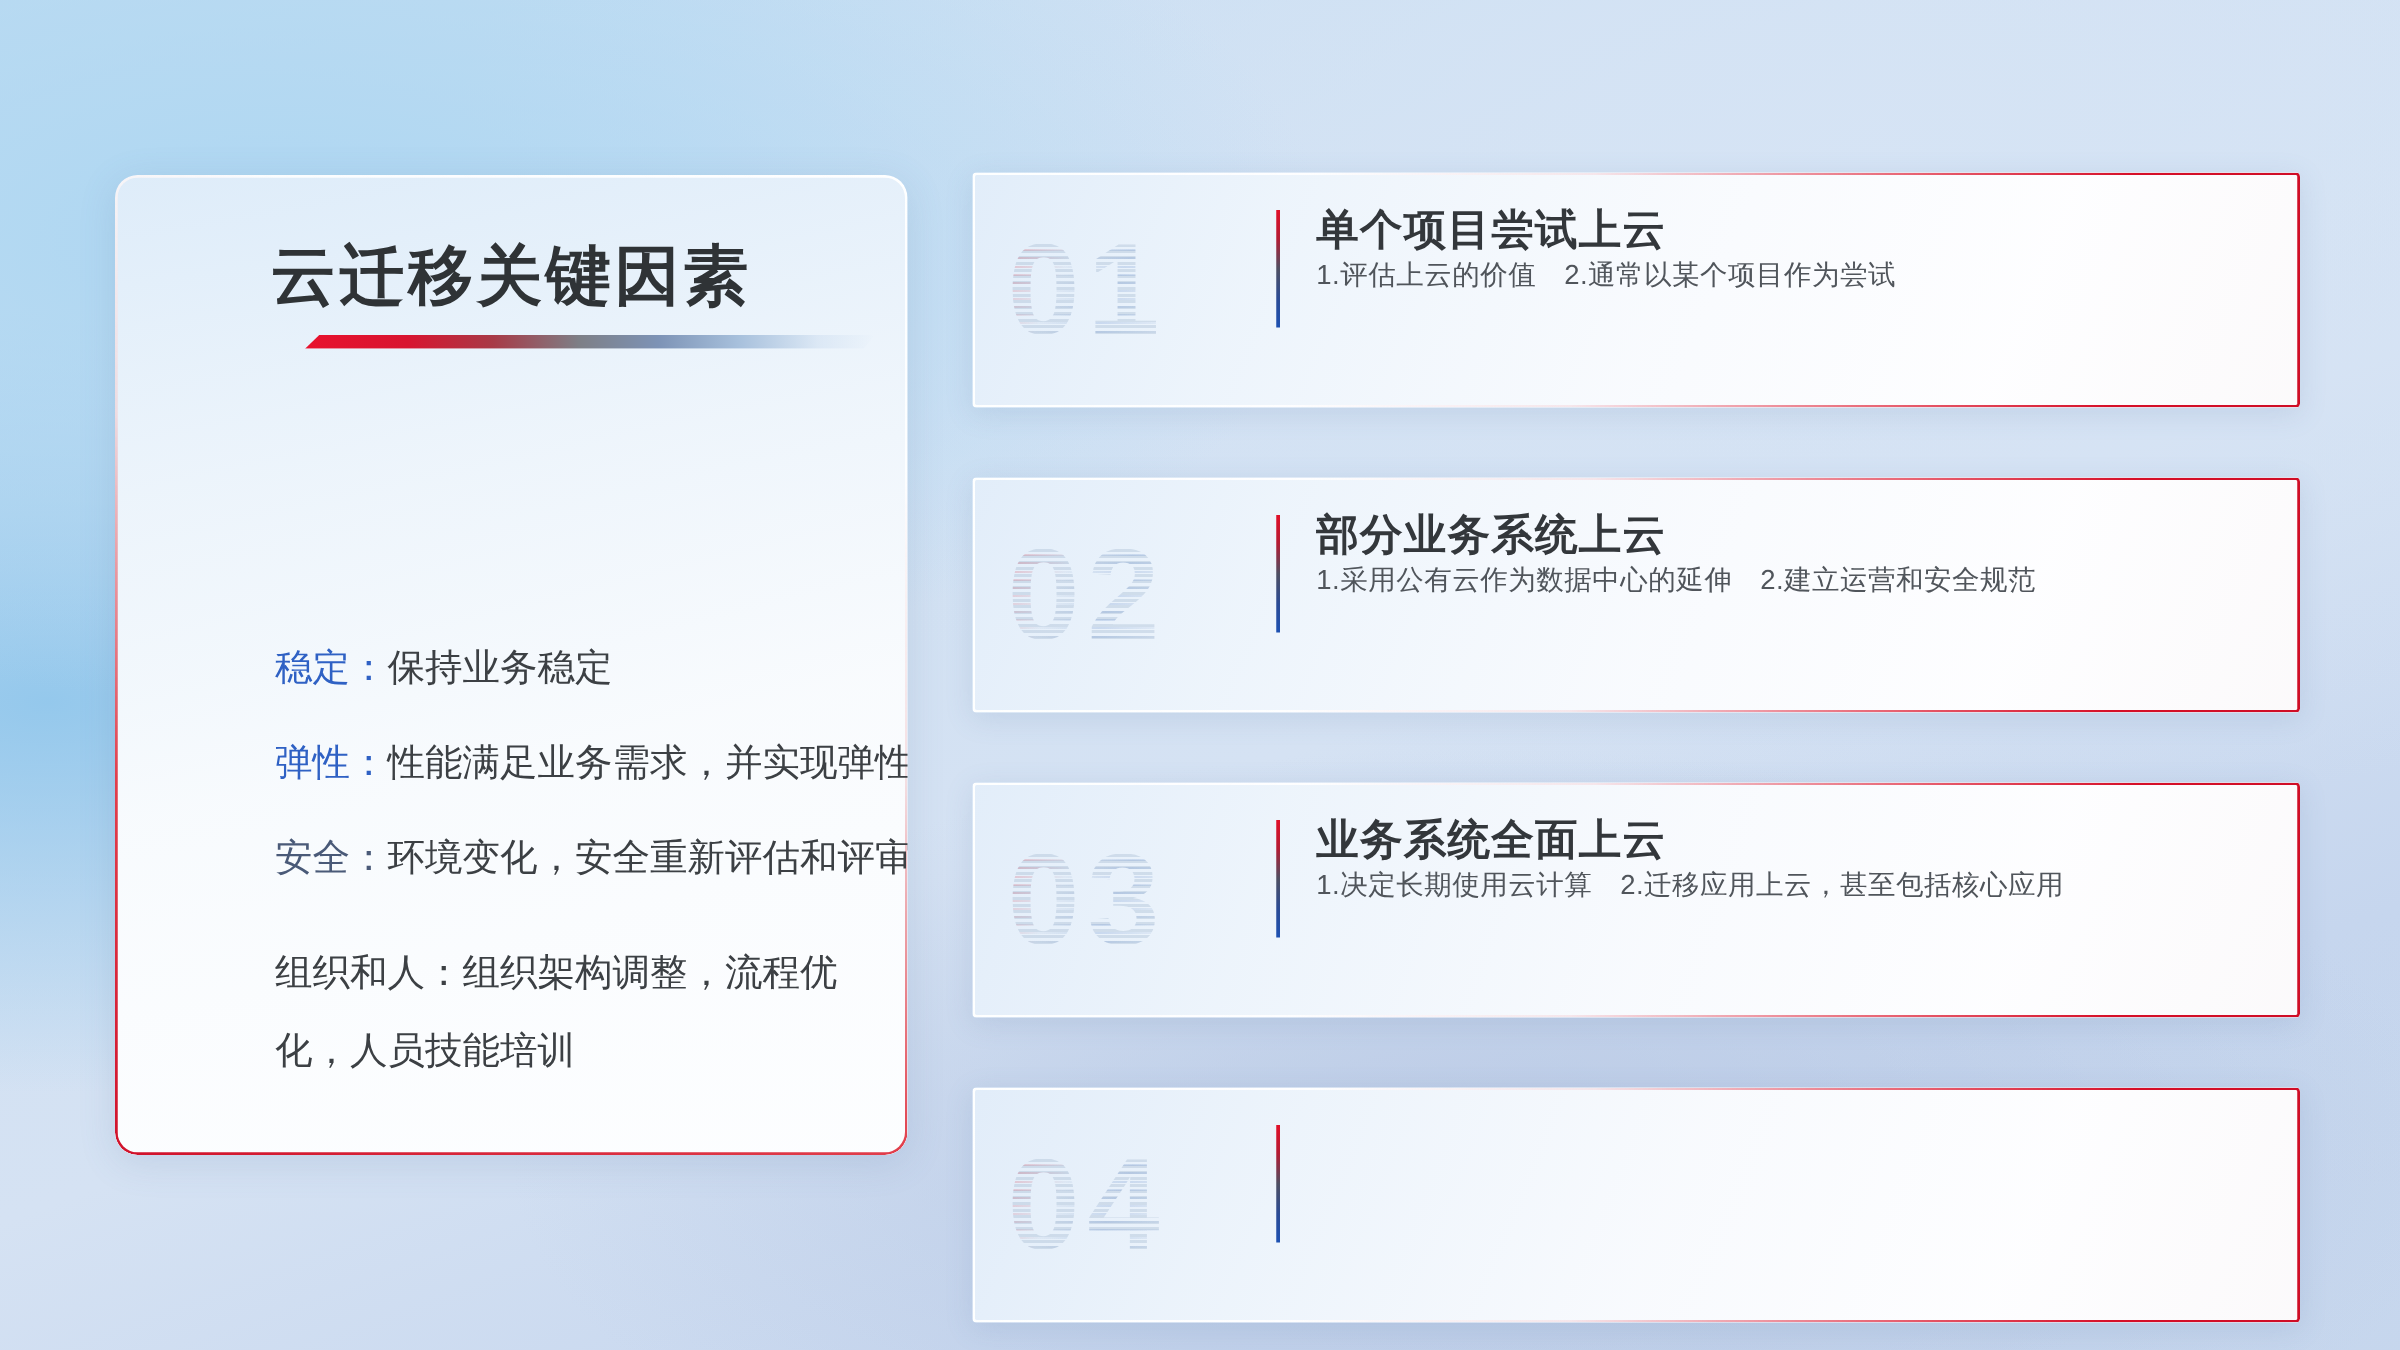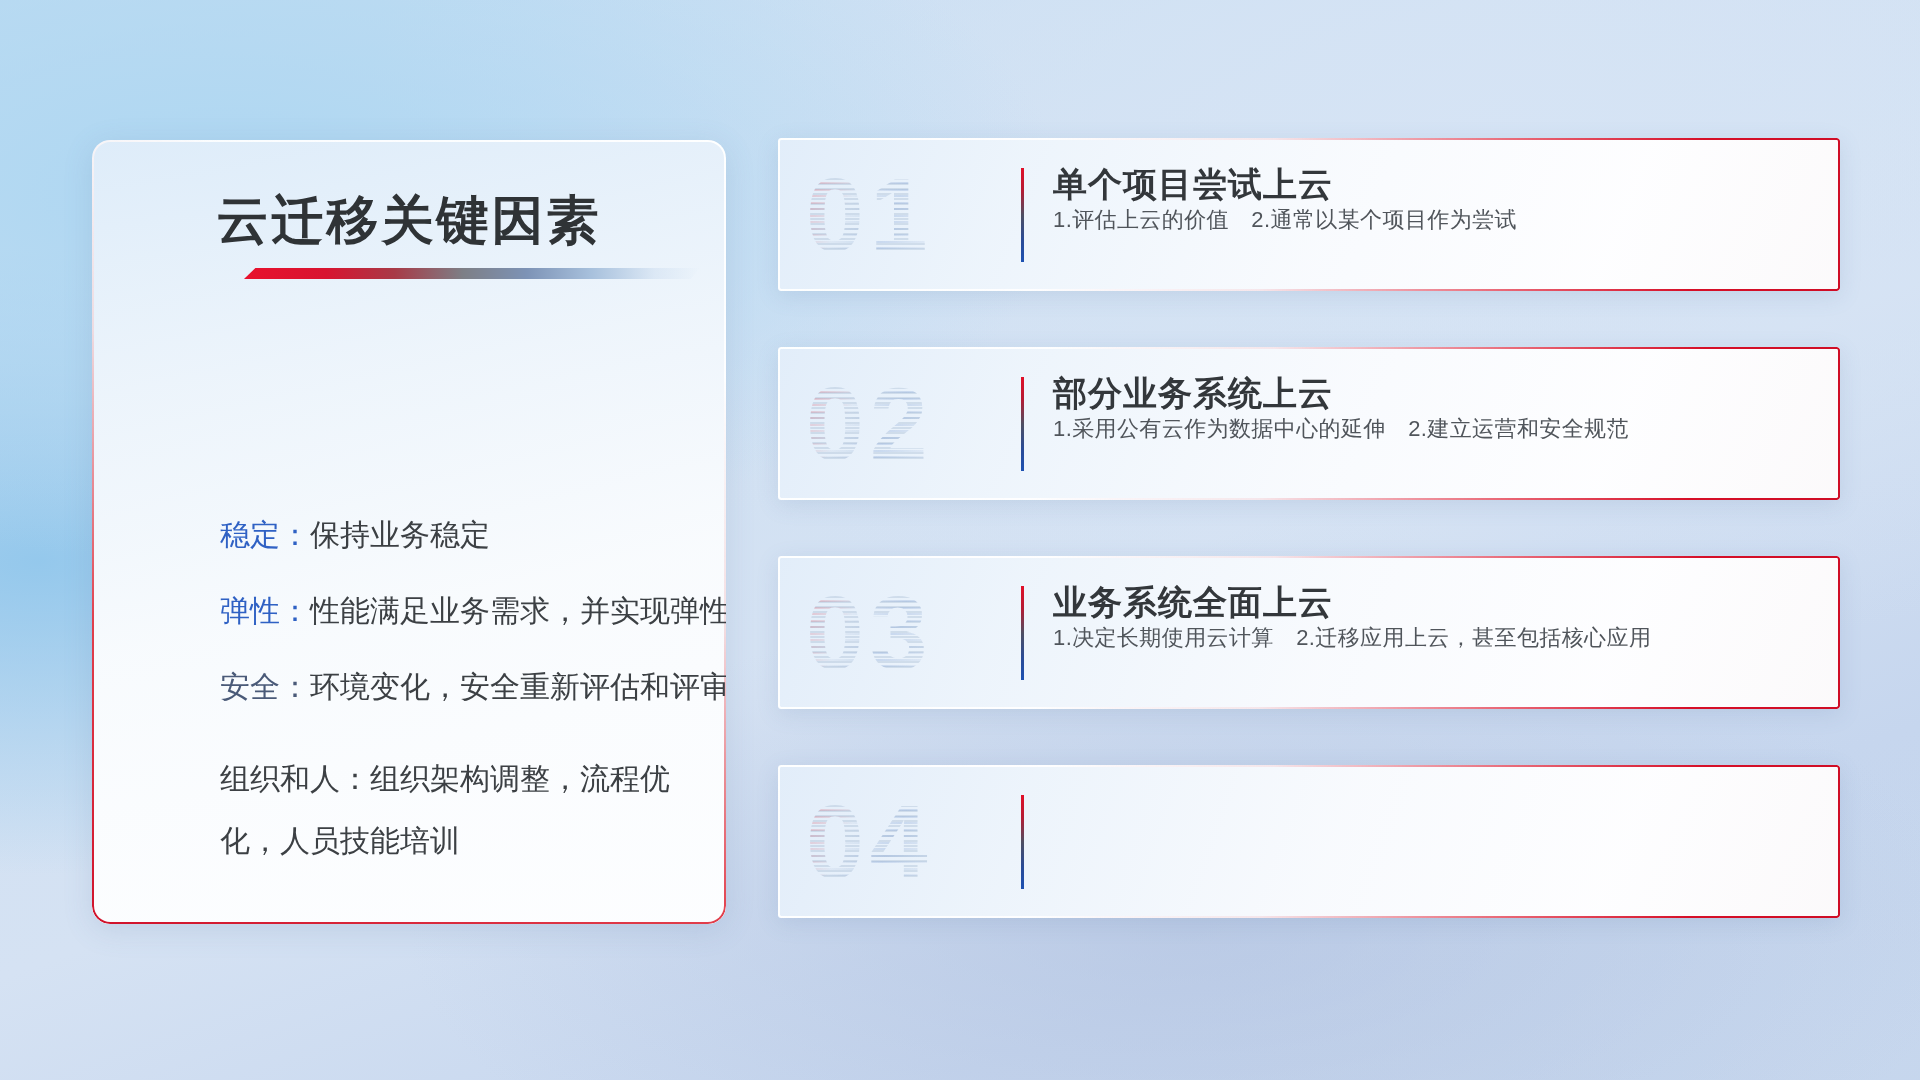--- a/index.html
+++ b/index.html
@@ -111,21 +111,21 @@
 
   
   #cards {
     position: absolute;
     left: 778px;
     top: 138px;
     width: 1062px;
   }
   .card {
     position: relative;
-    height: 153px;
+    height: 188px;
     margin-bottom: 56px;
     border-radius: 3px;
     background: linear-gradient(112deg,
         rgba(227,238,250,0.95) 0%,
         rgba(238,245,252,0.96) 22%,
         rgba(249,251,254,0.98) 52%,
         rgba(254,254,255,0.99) 78%,
         rgba(252,250,251,0.99) 100%);
     box-shadow: 0 5px 22px rgba(95,125,165,0.16);
     overflow: hidden;

